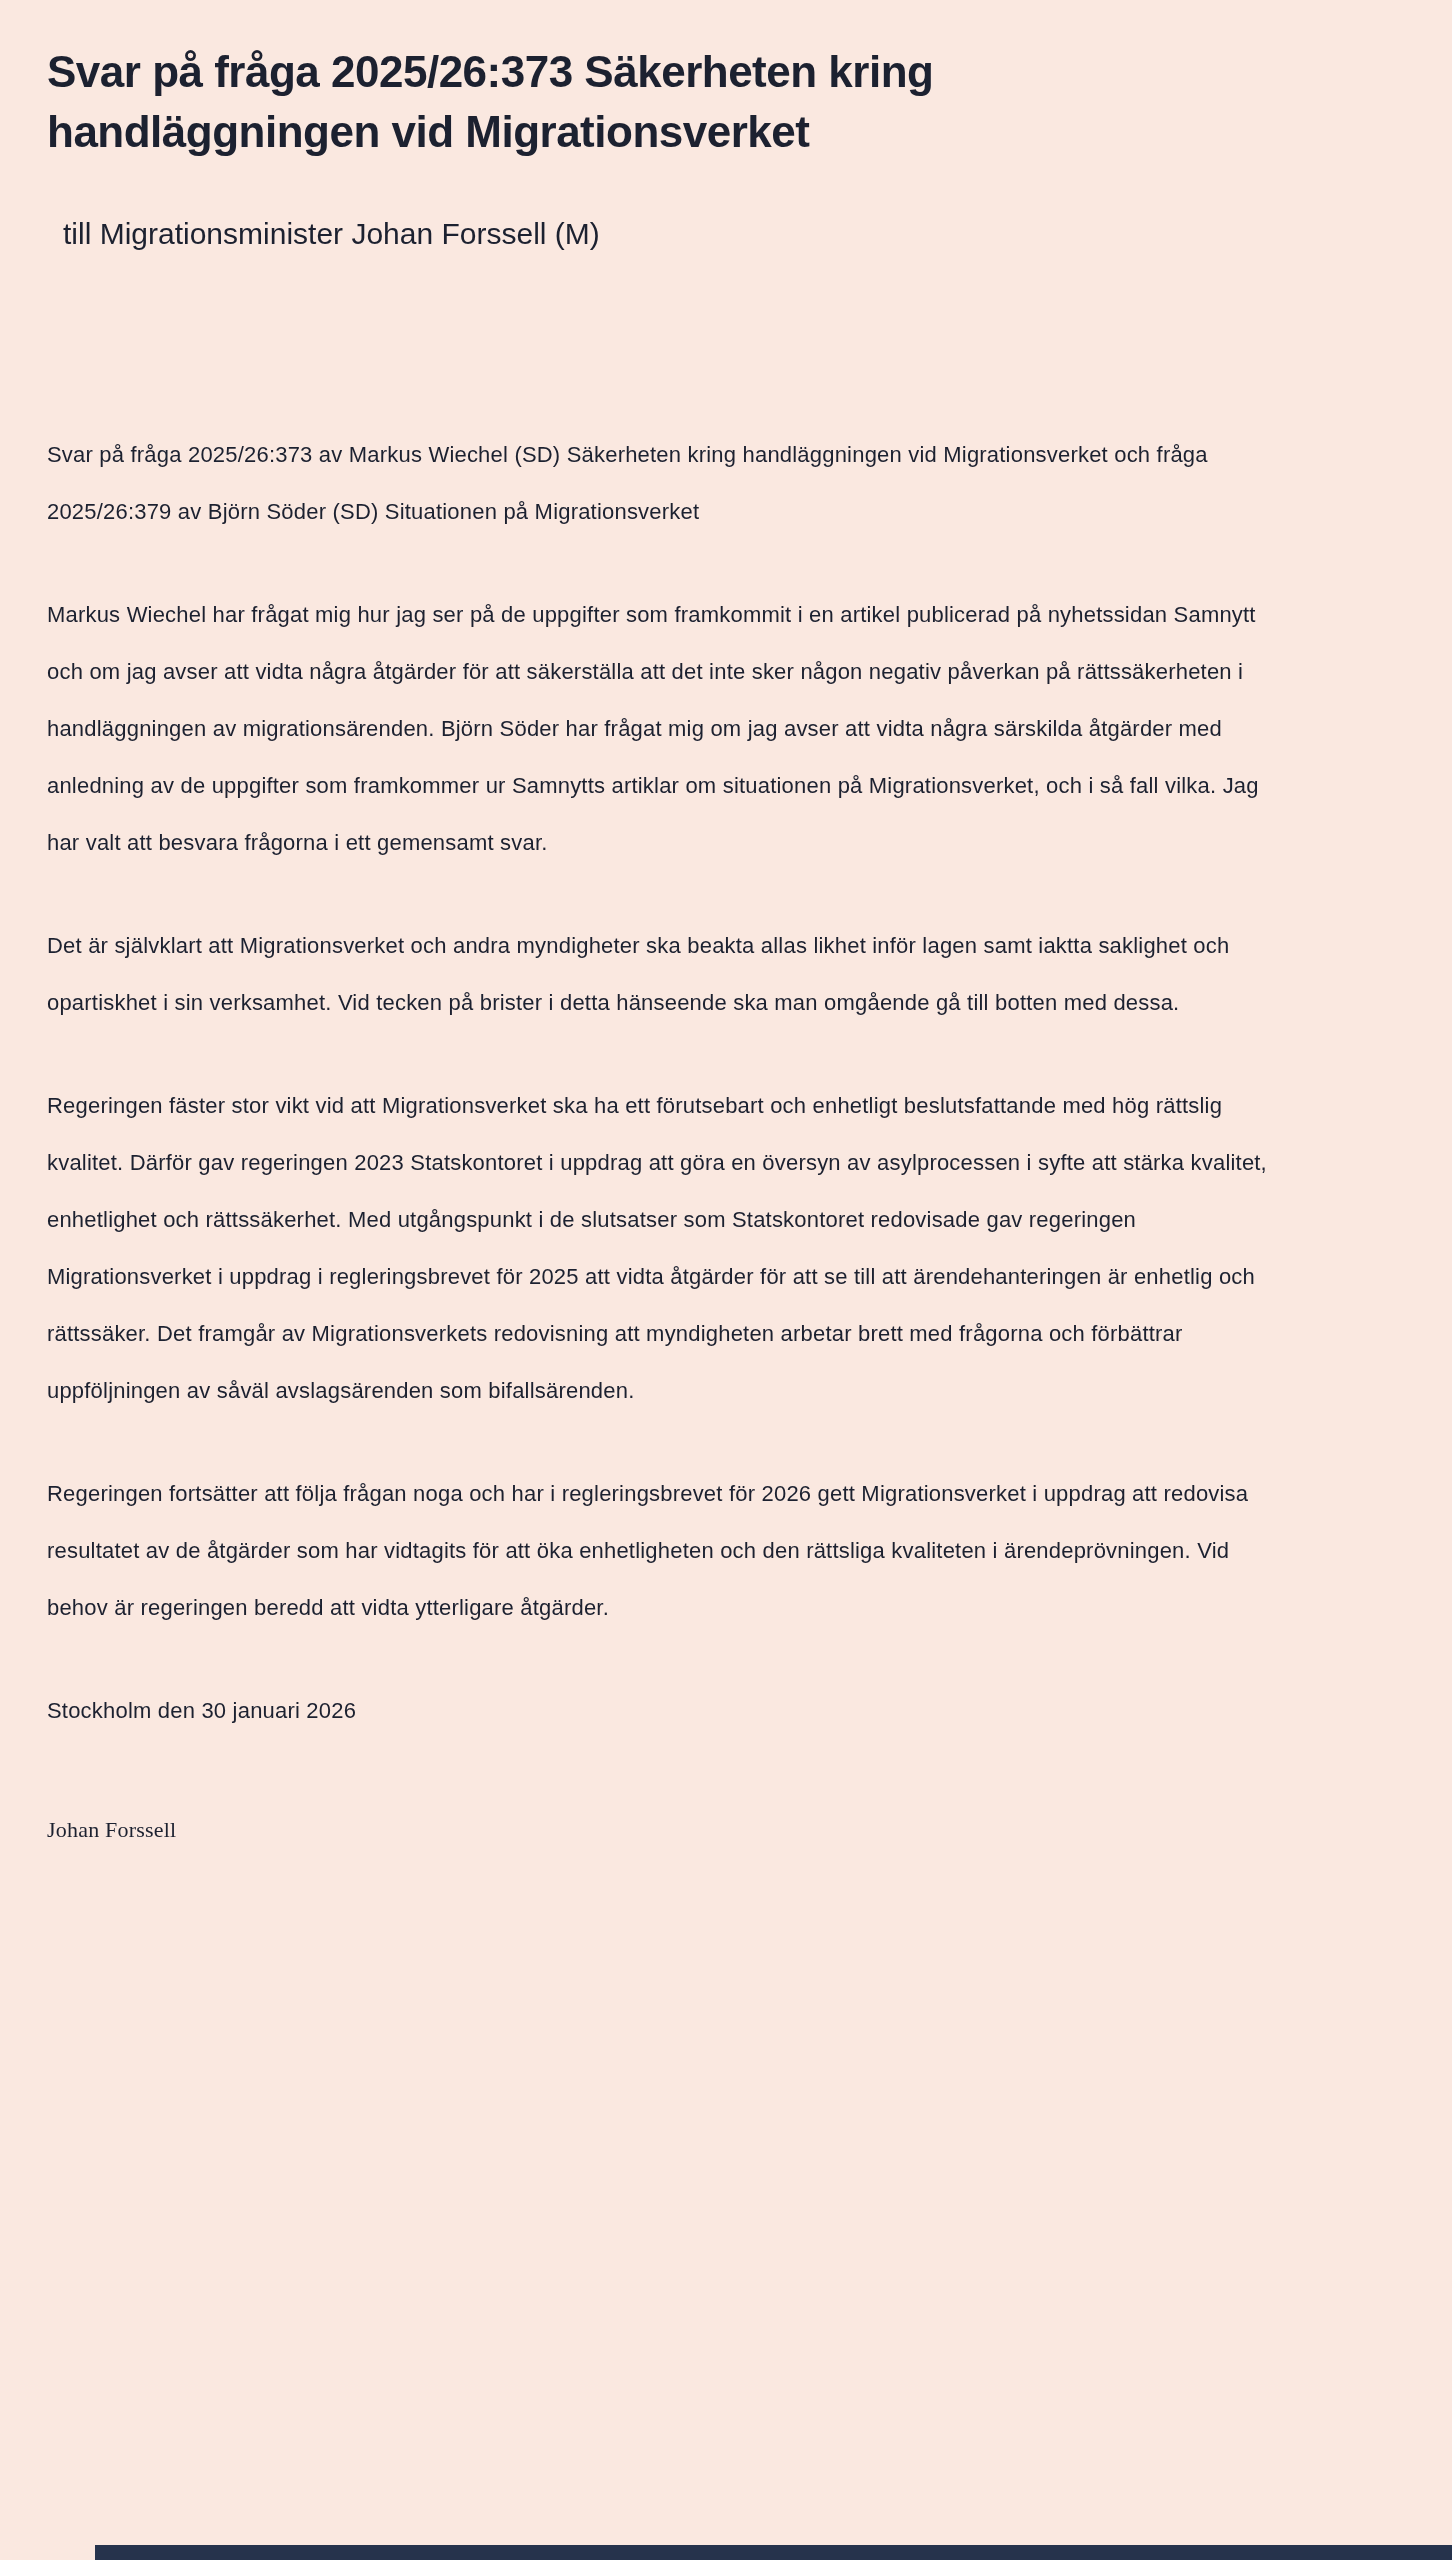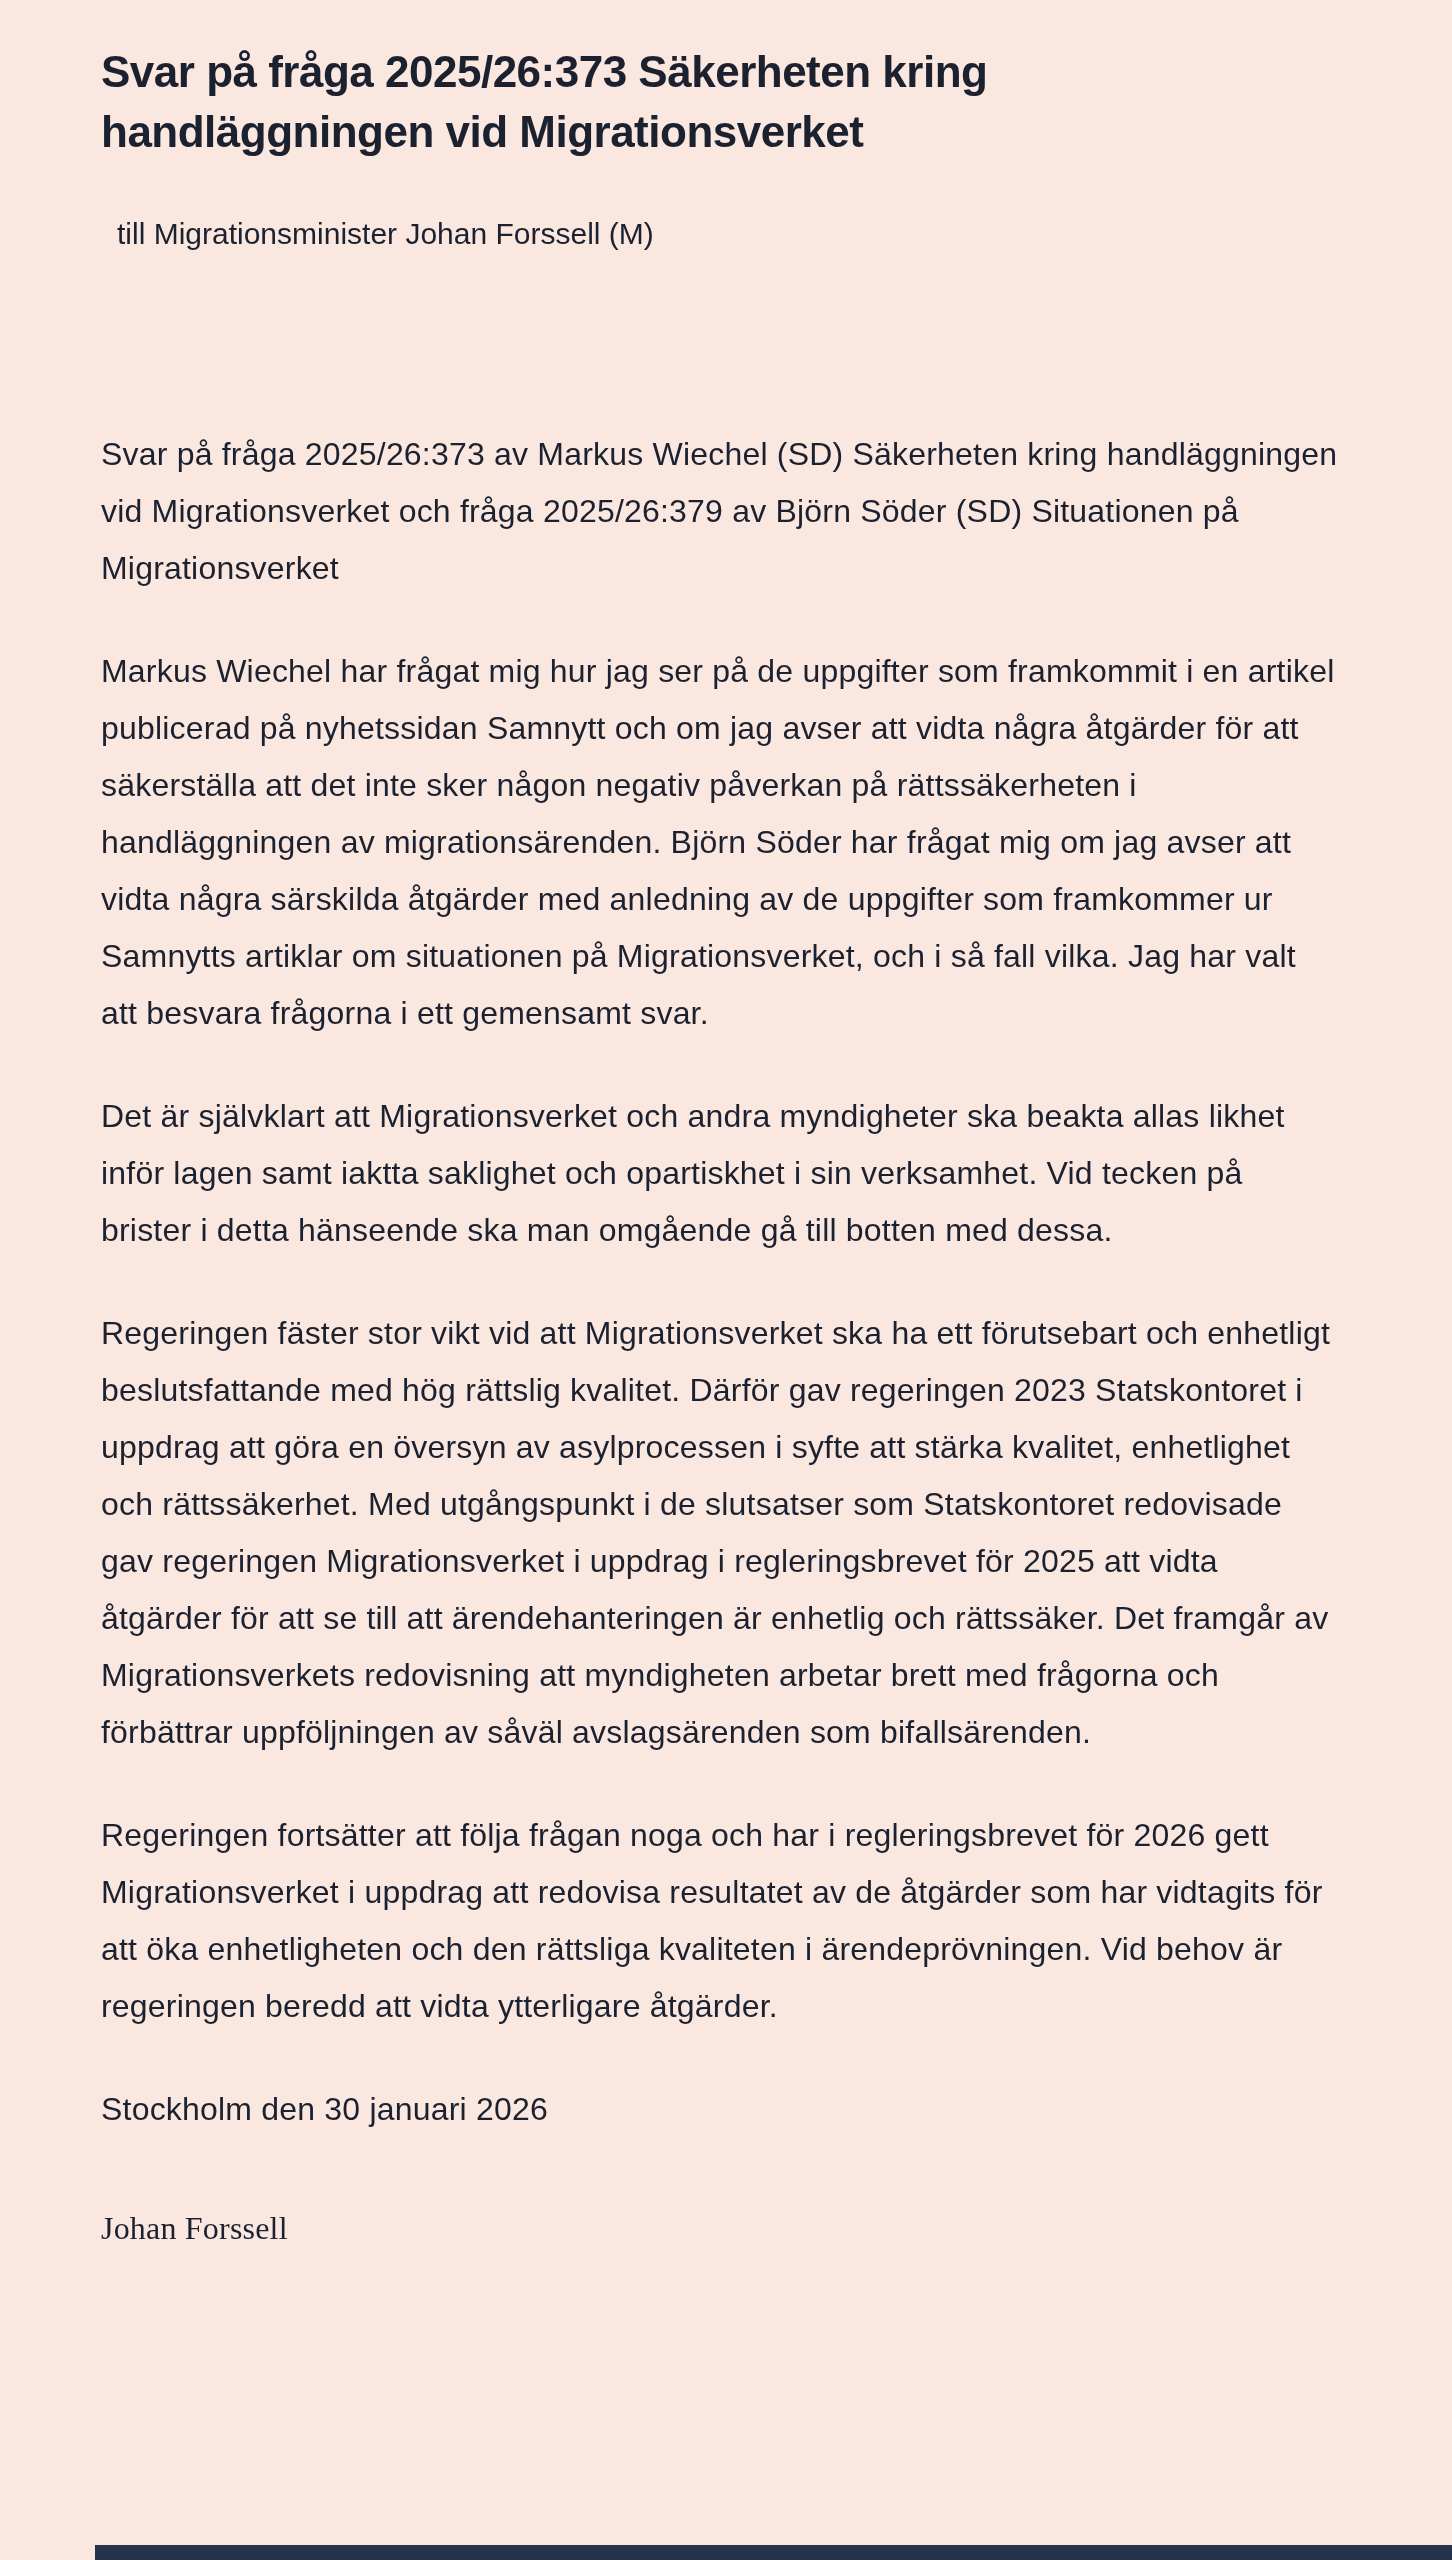--- a/index.html
+++ b/index.html
@@ -12,21 +12,21 @@
   body {
     position: relative;
     min-height: 2560px;
     background: #fae8e0;
     color: #1c2130;
     font-family: "Liberation Sans", "DejaVu Sans", sans-serif;
     overflow-x: hidden;
   }
 
   .content {
-    padding: 42px 0 0 101px;
+    padding: 42px 0 0 47px;
     max-width: 1375px;
   }
 
   h1.doc-title {
     font-size: 44px;
     line-height: 60px;
     font-weight: 700;
     letter-spacing: -0.5px;
     max-width: 1120px;
   }
@@ -38,21 +38,21 @@
     font-weight: 400;
     margin-left: 16px;
   }
 
   .body-text {
     margin-top: 172px;
     max-width: 1240px;
   }
 
   .body-text p {
-    font-size: 32px;
+    font-size: 22px;
     line-height: 57px;
     font-weight: 400;
     letter-spacing: 0.2px;
     margin-bottom: 46px;
   }
 
   p.dateline {
     margin-bottom: 62px;
   }
 

